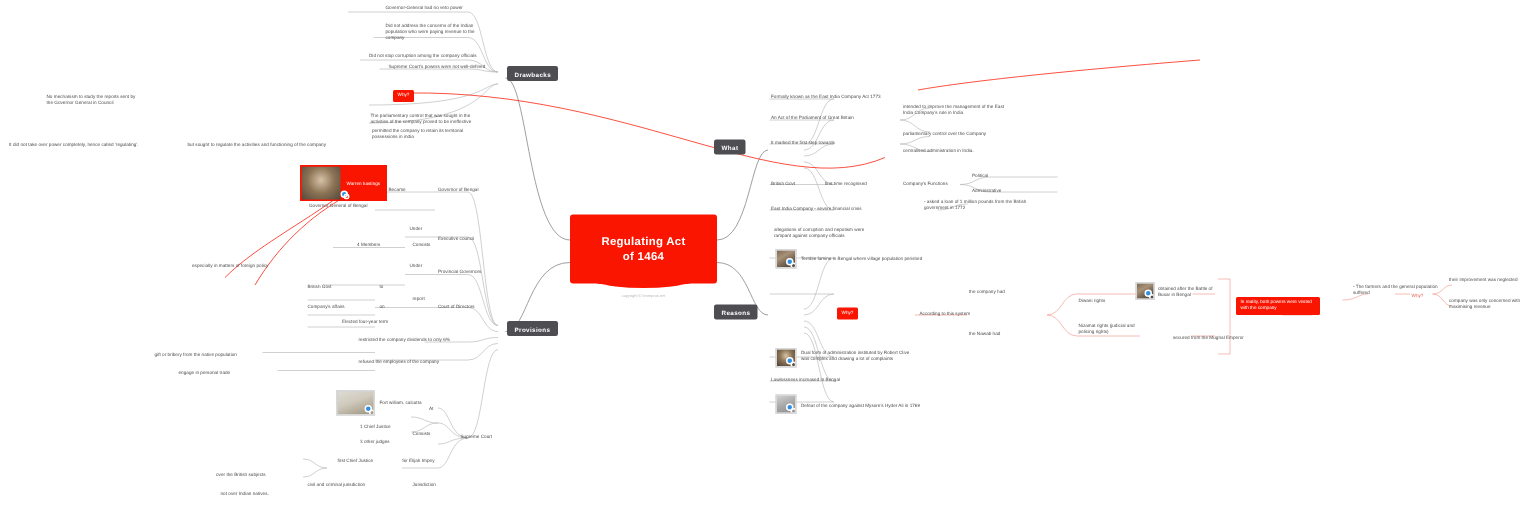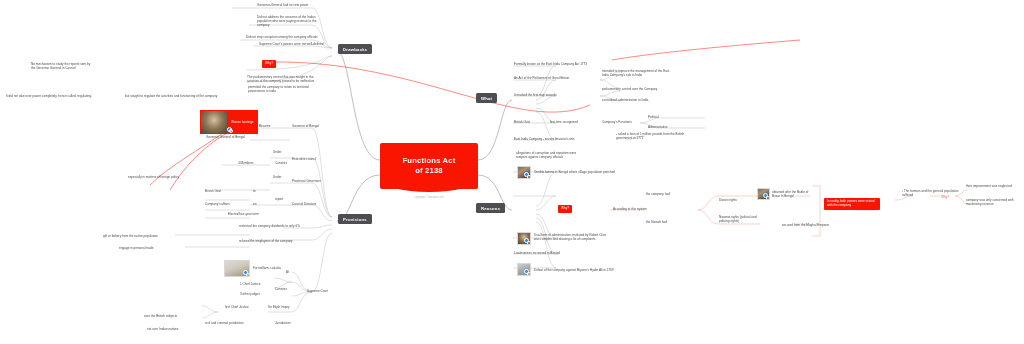--- a/index.html
+++ b/index.html
@@ -233,22 +233,22 @@
       <path d="M590,105 C520,135 420,60 272,62"></path>
       <path d="M612,60 C640,55 700,48 800,40"></path>
       <path d="M230,128 C200,150 170,165 150,185"></path>
       <path d="M232,130 C205,145 185,165 170,190"></path>
     </g>
   </svg>
 
   <div class="root-wave"></div>
   <div class="root">
     <span>
-      <span>Functions Act</span><br>
-      <span>of 2138</span>
+      <span>Regulating Act</span><br>
+      <span>of 1464</span>
     </span>
   </div>
   <div class="copyright">copyright © learnpros.net</div>
 
   <div class="branch" style="left:338px; top:44px;">
     <span>Drawbacks</span>
   </div>
   <div class="branch" style="left:338px; top:214px;">
     <span>Provisions</span>
   </div>

